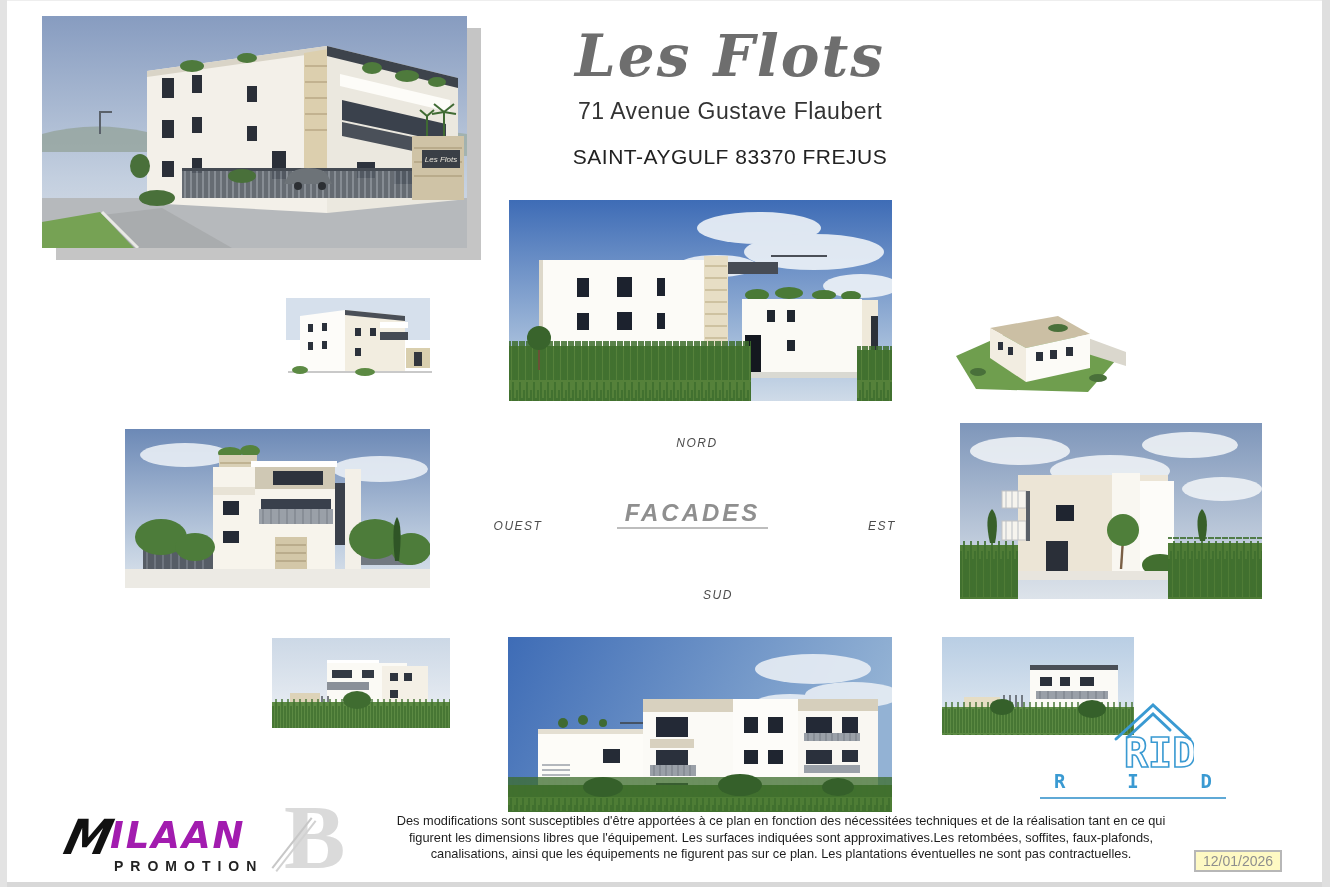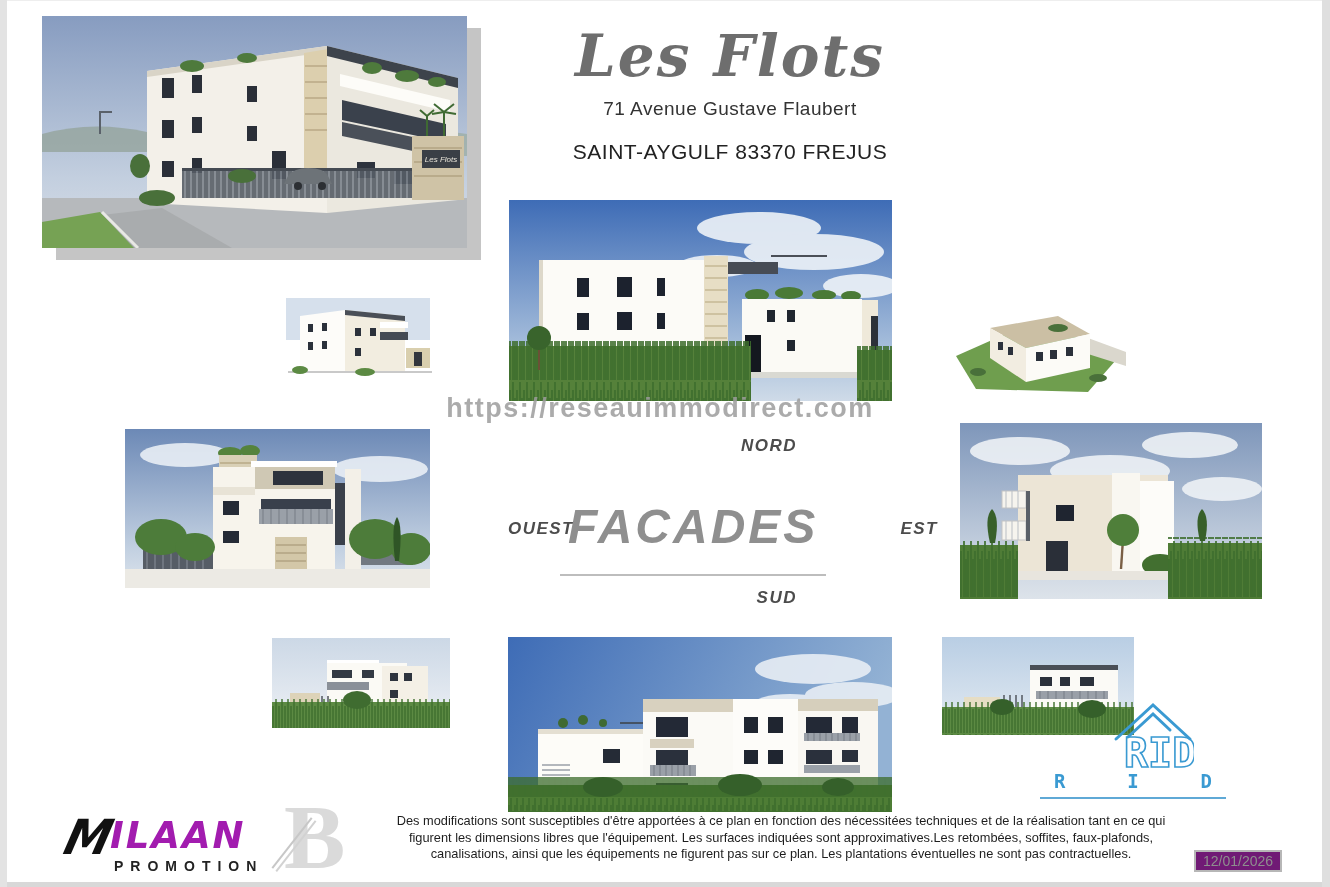--- a/index.html
+++ b/index.html
@@ -5,33 +5,33 @@
   html,body{margin:0;padding:0;background:#ffffff;}
   .page{position:relative;width:1330px;height:887px;background:#fff;overflow:hidden;
         font-family:"Liberation Sans",sans-serif;
         box-shadow:inset 7px 0 0 #e3e3e3, inset -8px 0 0 #dfdfdf, inset 0 -5px 0 #d8d8d8, inset 0 1px 0 #eee;}
   figure{margin:0;}
   .render{position:absolute;line-height:0;}
   .render svg{display:block;}
   .hero{box-shadow:14px 12px 0 #c5c5c5;}
   .header{position:absolute;left:470px;top:22px;width:520px;text-align:center;}
   .title{font-family:"DejaVu Serif",serif;font-style:italic;font-size:58px;color:#6e6e6e;margin:0;font-weight:600;letter-spacing:2px;}
-  .addr1{font-size:19px;color:#333;margin-top:8px;letter-spacing:.5px;}
+  .addr1{font-size:23px;color:#333;margin-top:8px;letter-spacing:.5px;}
   .addr2{font-size:21px;color:#222;margin-top:20px;letter-spacing:.5px;}
   .watermark{position:absolute;left:335px;top:393px;width:650px;text-align:center;
              font-size:27px;font-weight:bold;color:#9d9d9d;letter-spacing:1.5px;opacity:.85;z-index:6;}
-  .dir-label{position:absolute;font-size:17px;font-weight:bold;font-style:italic;color:#4c4c4c;
-             letter-spacing:1.5px;text-align:right;z-index:6;}
+  .dir-label{position:absolute;font-size:12px;font-weight:normal;font-style:italic;color:#4c4c4c;
+             letter-spacing:1.5px;text-align:center;z-index:6;}
   .facades-title{position:absolute;left:560px;top:499px;width:265px;text-align:center;z-index:6;}
-  .facades-title span{display:inline-block;font-size:48px;font-weight:bold;font-style:italic;color:#8f8f8f;
-             letter-spacing:3px;border-bottom:2px solid #bdbdbd;padding:0 8px 20px;}
+  .facades-title span{display:inline-block;font-size:24px;font-weight:bold;font-style:italic;color:#8f8f8f;
+             letter-spacing:3px;border-bottom:2px solid #bdbdbd;padding:0 8px 0;}
   .disclaimer{position:absolute;left:372px;top:813px;width:818px;text-align:center;
               font-size:12.8px;line-height:16.5px;color:#1e1e1e;z-index:6;}
   .date-box{position:absolute;left:1194px;top:850px;border:2px solid #b7b7b7;color:#8e8e8e;
-            font-size:14px;padding:1px 7px;background:#701a75;z-index:6;}
+            font-size:14px;padding:1px 7px;background:#fef9c3;z-index:6;}
   
   .ilaan{position:absolute;left:66px;top:808px;width:200px;height:72px;}
   .ilaan .mmark{position:absolute;left:0;top:2px;font-size:46px;font-weight:900;font-style:italic;
                 color:#111;transform:skewX(-14deg) scaleY(1.05);font-family:"DejaVu Sans",sans-serif;}
   .ilaan .name{position:absolute;left:44px;top:6px;font-size:37px;font-weight:900;font-style:italic;
                color:#a21caf;letter-spacing:2px;font-family:"DejaVu Sans",sans-serif;}
   .ilaan .sub{position:absolute;left:48px;top:50px;font-size:14px;font-weight:bold;color:#222;letter-spacing:7px;}
   
   .blogo{position:absolute;left:258px;top:790px;width:110px;height:97px;}
   .blogo .bletter{position:absolute;left:26px;top:-6px;font-family:"Liberation Serif",serif;
@@ -250,29 +250,28 @@
           <rect x="128" y="53" width="7" height="9"></rect>
       </g>
       <g fill="#49703a">
           <ellipse cx="120" cy="34" rx="10" ry="4"></ellipse>
           <ellipse cx="40" cy="78" rx="8" ry="4"></ellipse>
           <ellipse cx="160" cy="84" rx="9" ry="4"></ellipse>
         </g>
     </svg>
   </figure>
 
-  <div class="watermark">https://reseauimmodirect.com</div>
 
   <div class="dir-label" style="left:597px;top:436px;width:200px;">NORD</div>
   <div class="dir-label" style="left:462px;top:519px;width:112px;">OUEST</div>
   <div class="facades-title">
     <span>FACADES</span>
   </div>
   <div class="dir-label" style="left:826px;top:519px;width:112px;">EST</div>
-  <div class="dir-label" style="left:597px;top:588px;width:200px;">SUD</div>
+  <div class="dir-label" style="left:618px;top:588px;width:200px;">SUD</div>
 
   <figure class="render" style="left:125px;top:429px;">
     <svg width="305" height="159" viewBox="0 0 305 159">
       <defs>
         <linearGradient id="skyO" x1="0" y1="0" x2="0" y2="1">
           <stop offset="0" stop-color="#6c89b6"></stop>
             <stop offset=".75" stop-color="#c2d0e1"></stop>
             <stop offset="1" stop-color="#dde4ec"></stop>
         </linearGradient>
       </defs>

